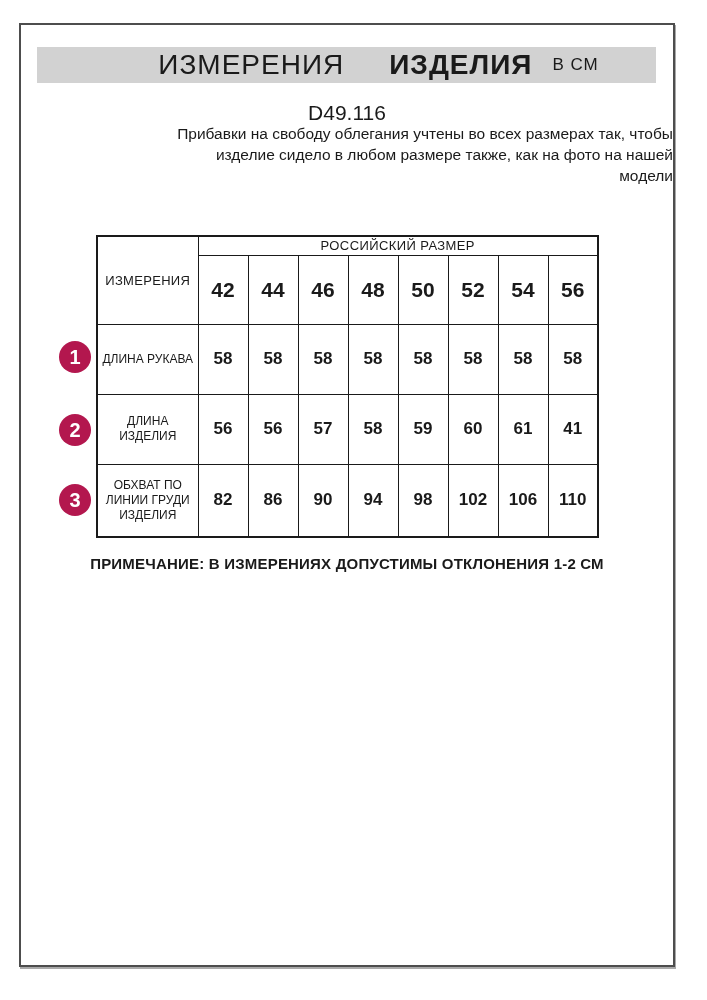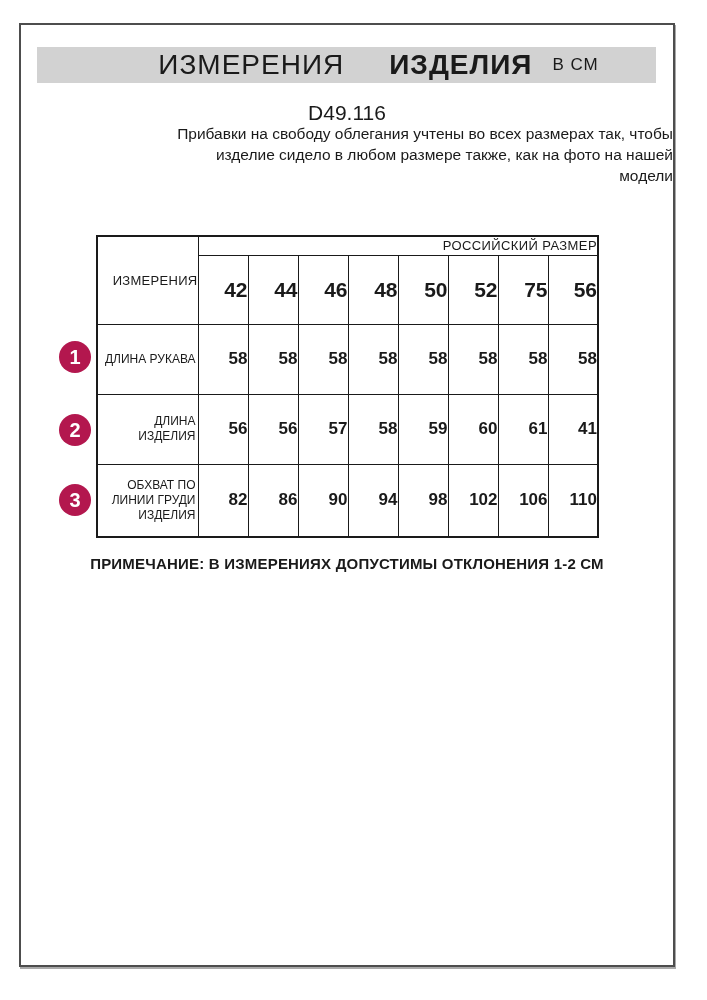--- a/index.html
+++ b/index.html
@@ -27,21 +27,21 @@
     position:absolute; left:0; top:98px; width:100%;
     text-align:right; font-size:15.5px; line-height:21px;
     white-space:pre-line;
   }
   table.sizes {
     position:absolute; left:75px; top:210px;
     border-collapse:collapse; table-layout:fixed;
     border:2px solid #1a1a1a;
   }
   table.sizes th, table.sizes td {
-    border:1.5px solid #1a1a1a; text-align:right; vertical-align:middle;
+    border:1.5px solid #1a1a1a; text-align:center; vertical-align:middle;
     background:#fff; overflow:hidden;
   }
   col.c-label { width:101px; }
   col.c-size  { width:50px; }
   tr.r-group  { height:19px; }
   tr.r-sizes  { height:69px; }
   tr.r-data1  { height:70px; }
   tr.r-data2  { height:70px; }
   tr.r-data3  { height:73px; }
   .corner { font-size:13px; font-weight:400; letter-spacing:.3px; }
@@ -97,21 +97,21 @@
           <th class="corner" rowspan="2">ИЗМЕРЕНИЯ</th>
           <th class="group-hdr" colspan="8">РОССИЙСКИЙ РАЗМЕР</th>
         </tr>
         <tr class="r-sizes">
           <th class="size-hdr">42</th>
           <th class="size-hdr">44</th>
           <th class="size-hdr">46</th>
           <th class="size-hdr">48</th>
           <th class="size-hdr">50</th>
           <th class="size-hdr">52</th>
-          <th class="size-hdr">75</th>
+          <th class="size-hdr">54</th>
           <th class="size-hdr">56</th>
         </tr>
         <tr class="r-data1">
           <td class="row-label">ДЛИНА РУКАВА</td>
           <td class="val">58</td>
           <td class="val">58</td>
           <td class="val">58</td>
           <td class="val">58</td>
           <td class="val">58</td>
           <td class="val">58</td>

